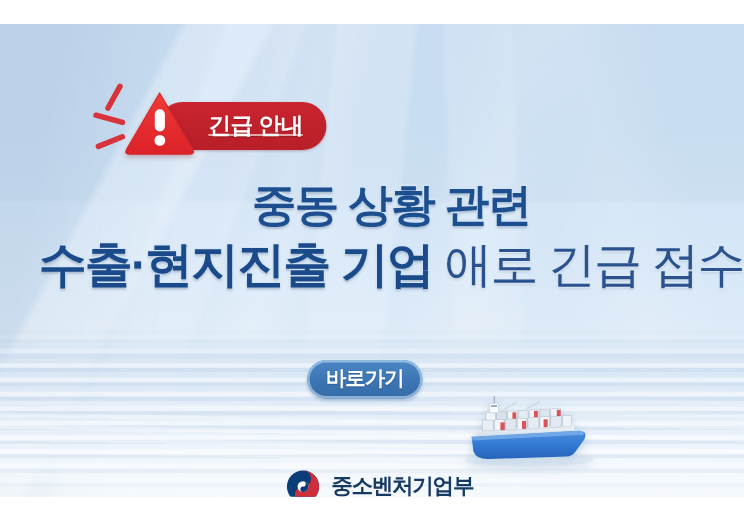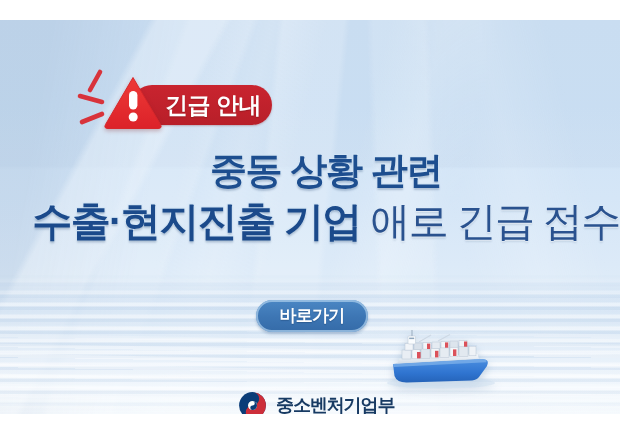--- a/index.html
+++ b/index.html
@@ -136,25 +136,26 @@
     position: absolute;
     left: 0;
     right: 0;
     top: 0;
     bottom: 0;
     display: flex;
     align-items: center;
     justify-content: center;
     padding-left: 22px;
     color: #ffffff;
-    font-size: 23px;
+    font-size: 19px;
     font-weight: 700;
     letter-spacing: -0.5px;
     line-height: 1;
     text-shadow: 0 1px 1px rgba(110,15,22,.45);
+    text-decoration: underline;
   }
   .badge-triangle {
     position: absolute;
     left: 30px;
     top: 6px;
     width: 62px;
     height: 58px;
     filter: drop-shadow(0 2px 2px rgba(130,25,30,.30));
   }
 
@@ -201,21 +202,21 @@
     text-shadow:
       0 1px 1px rgba(255,255,255,.55),
       0 2px 2px rgba(25,60,105,.16);
   }
 
   
   .cta {
     position: absolute;
     left: 256px;
     top: 280px;
-    width: 112px;
+    width: 96px;
     height: 32px;
     border: 0;
     padding: 0;
     border-radius: 16px;
     cursor: pointer;
     background: linear-gradient(180deg, #4b87c4 0%, #3d76b4 52%, #356ba8 100%);
     box-shadow:
       inset 0 0 0 2px rgba(168,203,234,.75),
       0 2px 3px rgba(40,80,130,.28);
     color: #ffffff;

